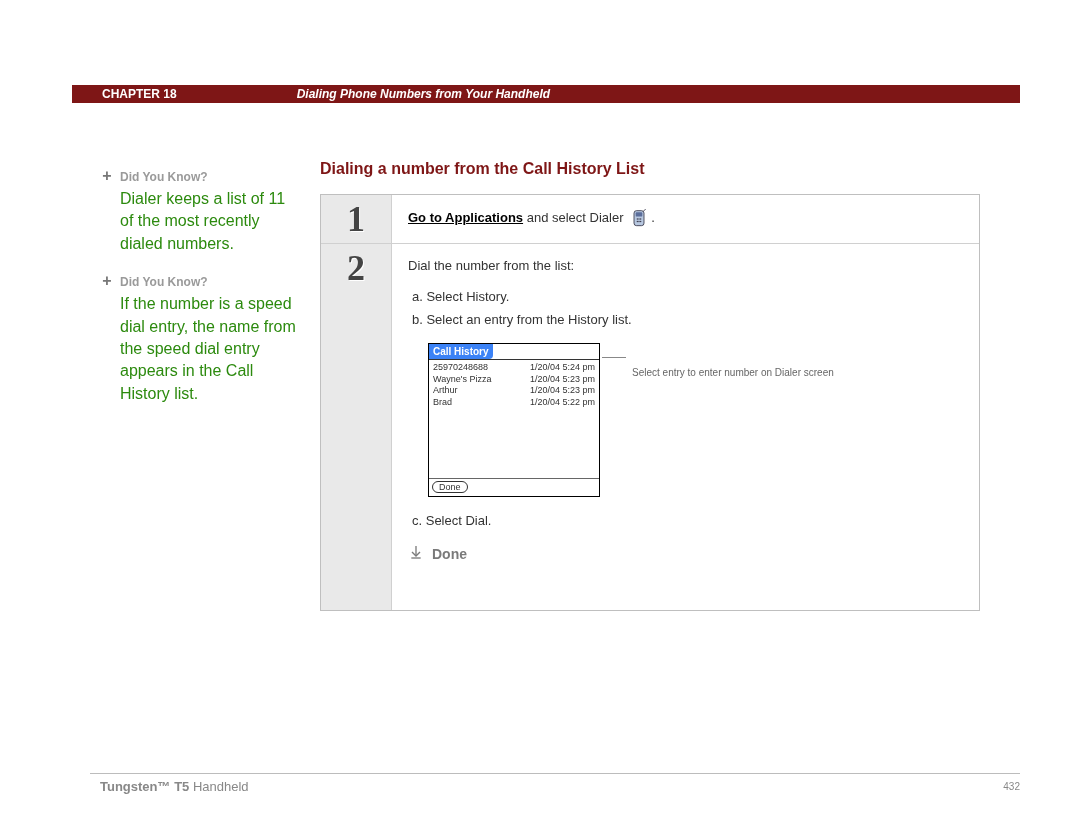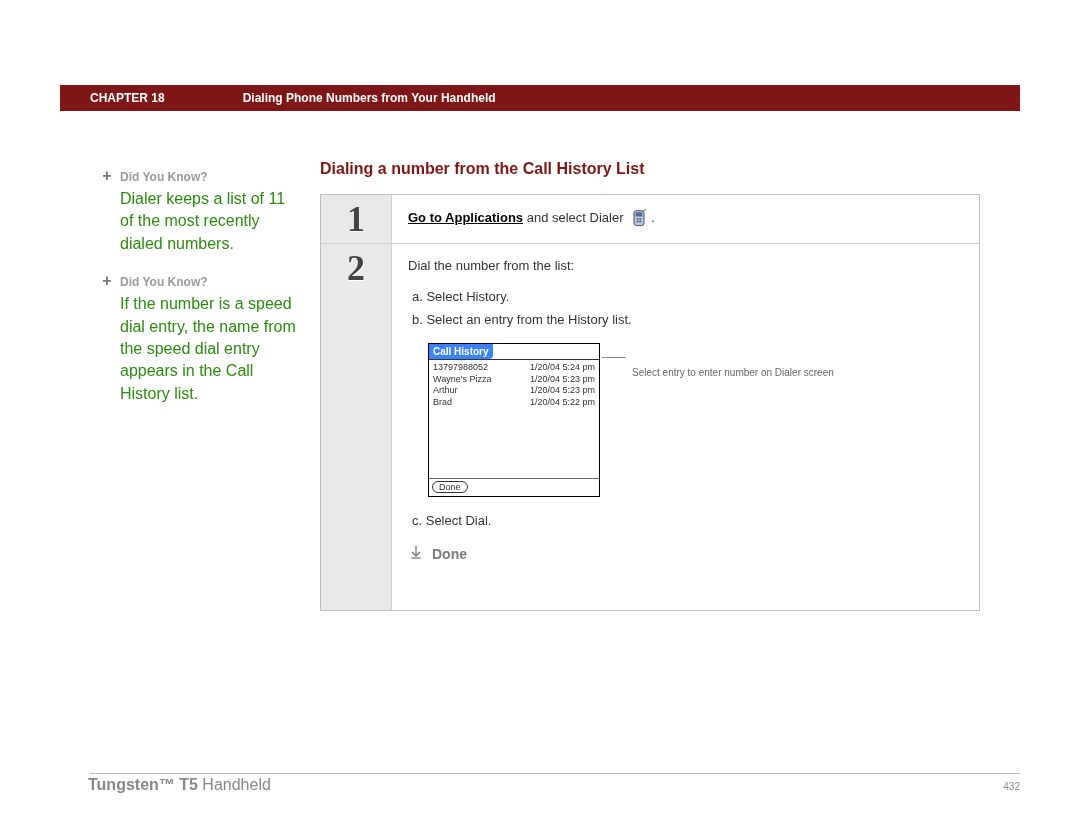--- a/index.html
+++ b/index.html
@@ -14,31 +14,31 @@
   }
   .page {
     position: relative;
     width: 1080px;
     height: 834px;
     background: #fff;
     box-sizing: border-box;
   }
   .topbar {
     position: absolute;
-    left: 60px; right: 60px; top: 85px;
-    height: 26px;
+    left: 72px; right: 60px; top: 85px;
+    height: 18px;
     background: #7e1616;
     color: #fff;
     font-size: 12px;
     font-weight: bold;
     display: flex;
     align-items: center;
   }
   .topbar .chapter { margin-left: 30px; }
-  .topbar .title { margin-left: 78px; }
+  .topbar .title { margin-left: 120px; font-style: italic; }
   .content {
     position: absolute;
     left: 60px; right: 60px; top: 120px; bottom: 52px;
     display: flex;
     padding-top: 40px;
     box-sizing: border-box;
   }
   .sidebar {
     width: 260px;
     padding: 10px 20px 0 40px;
@@ -193,22 +193,22 @@
     display:inline-block;
     margin-right: 8px;
   }
   .footer-line {
     position: absolute;
     left: 90px; right: 60px; bottom: 60px;
     border-top: 1px solid #bcbcbc;
   }
   .footer-text {
     position: absolute;
-    left: 88px; bottom: 40px;
-    font-size: 16px;
+    left: 100px; bottom: 40px;
+    font-size: 13px;
     color: #888;
   }
   .footer-text .bold { font-weight: bold; color: #888; }
   .page-num {
     position: absolute;
     right: 60px; bottom: 42px;
     font-size: 10px;
     color: #888;
   }
 </style>
@@ -279,21 +279,21 @@
               <div>b.  Select an entry from the History list.</div>
             </div>
 
             <div class="screenshot-wrap">
               <div class="call-history">
                 <div class="ch-header-row">
                   <span class="ch-title">Call History</span>
                 </div>
                 <div class="ch-list">
                   <div class="ch-row">
-                    <span class="name">13797988052</span>
+                    <span class="name">25970248688</span>
                     <span class="ts">1/20/04 5:24 pm</span>
                   </div>
                   <div class="ch-row">
                     <span class="name">Wayne's Pizza</span>
                     <span class="ts">1/20/04 5:23 pm</span>
                   </div>
                   <div class="ch-row">
                     <span class="name">Arthur</span>
                     <span class="ts">1/20/04 5:23 pm</span>
                   </div>

